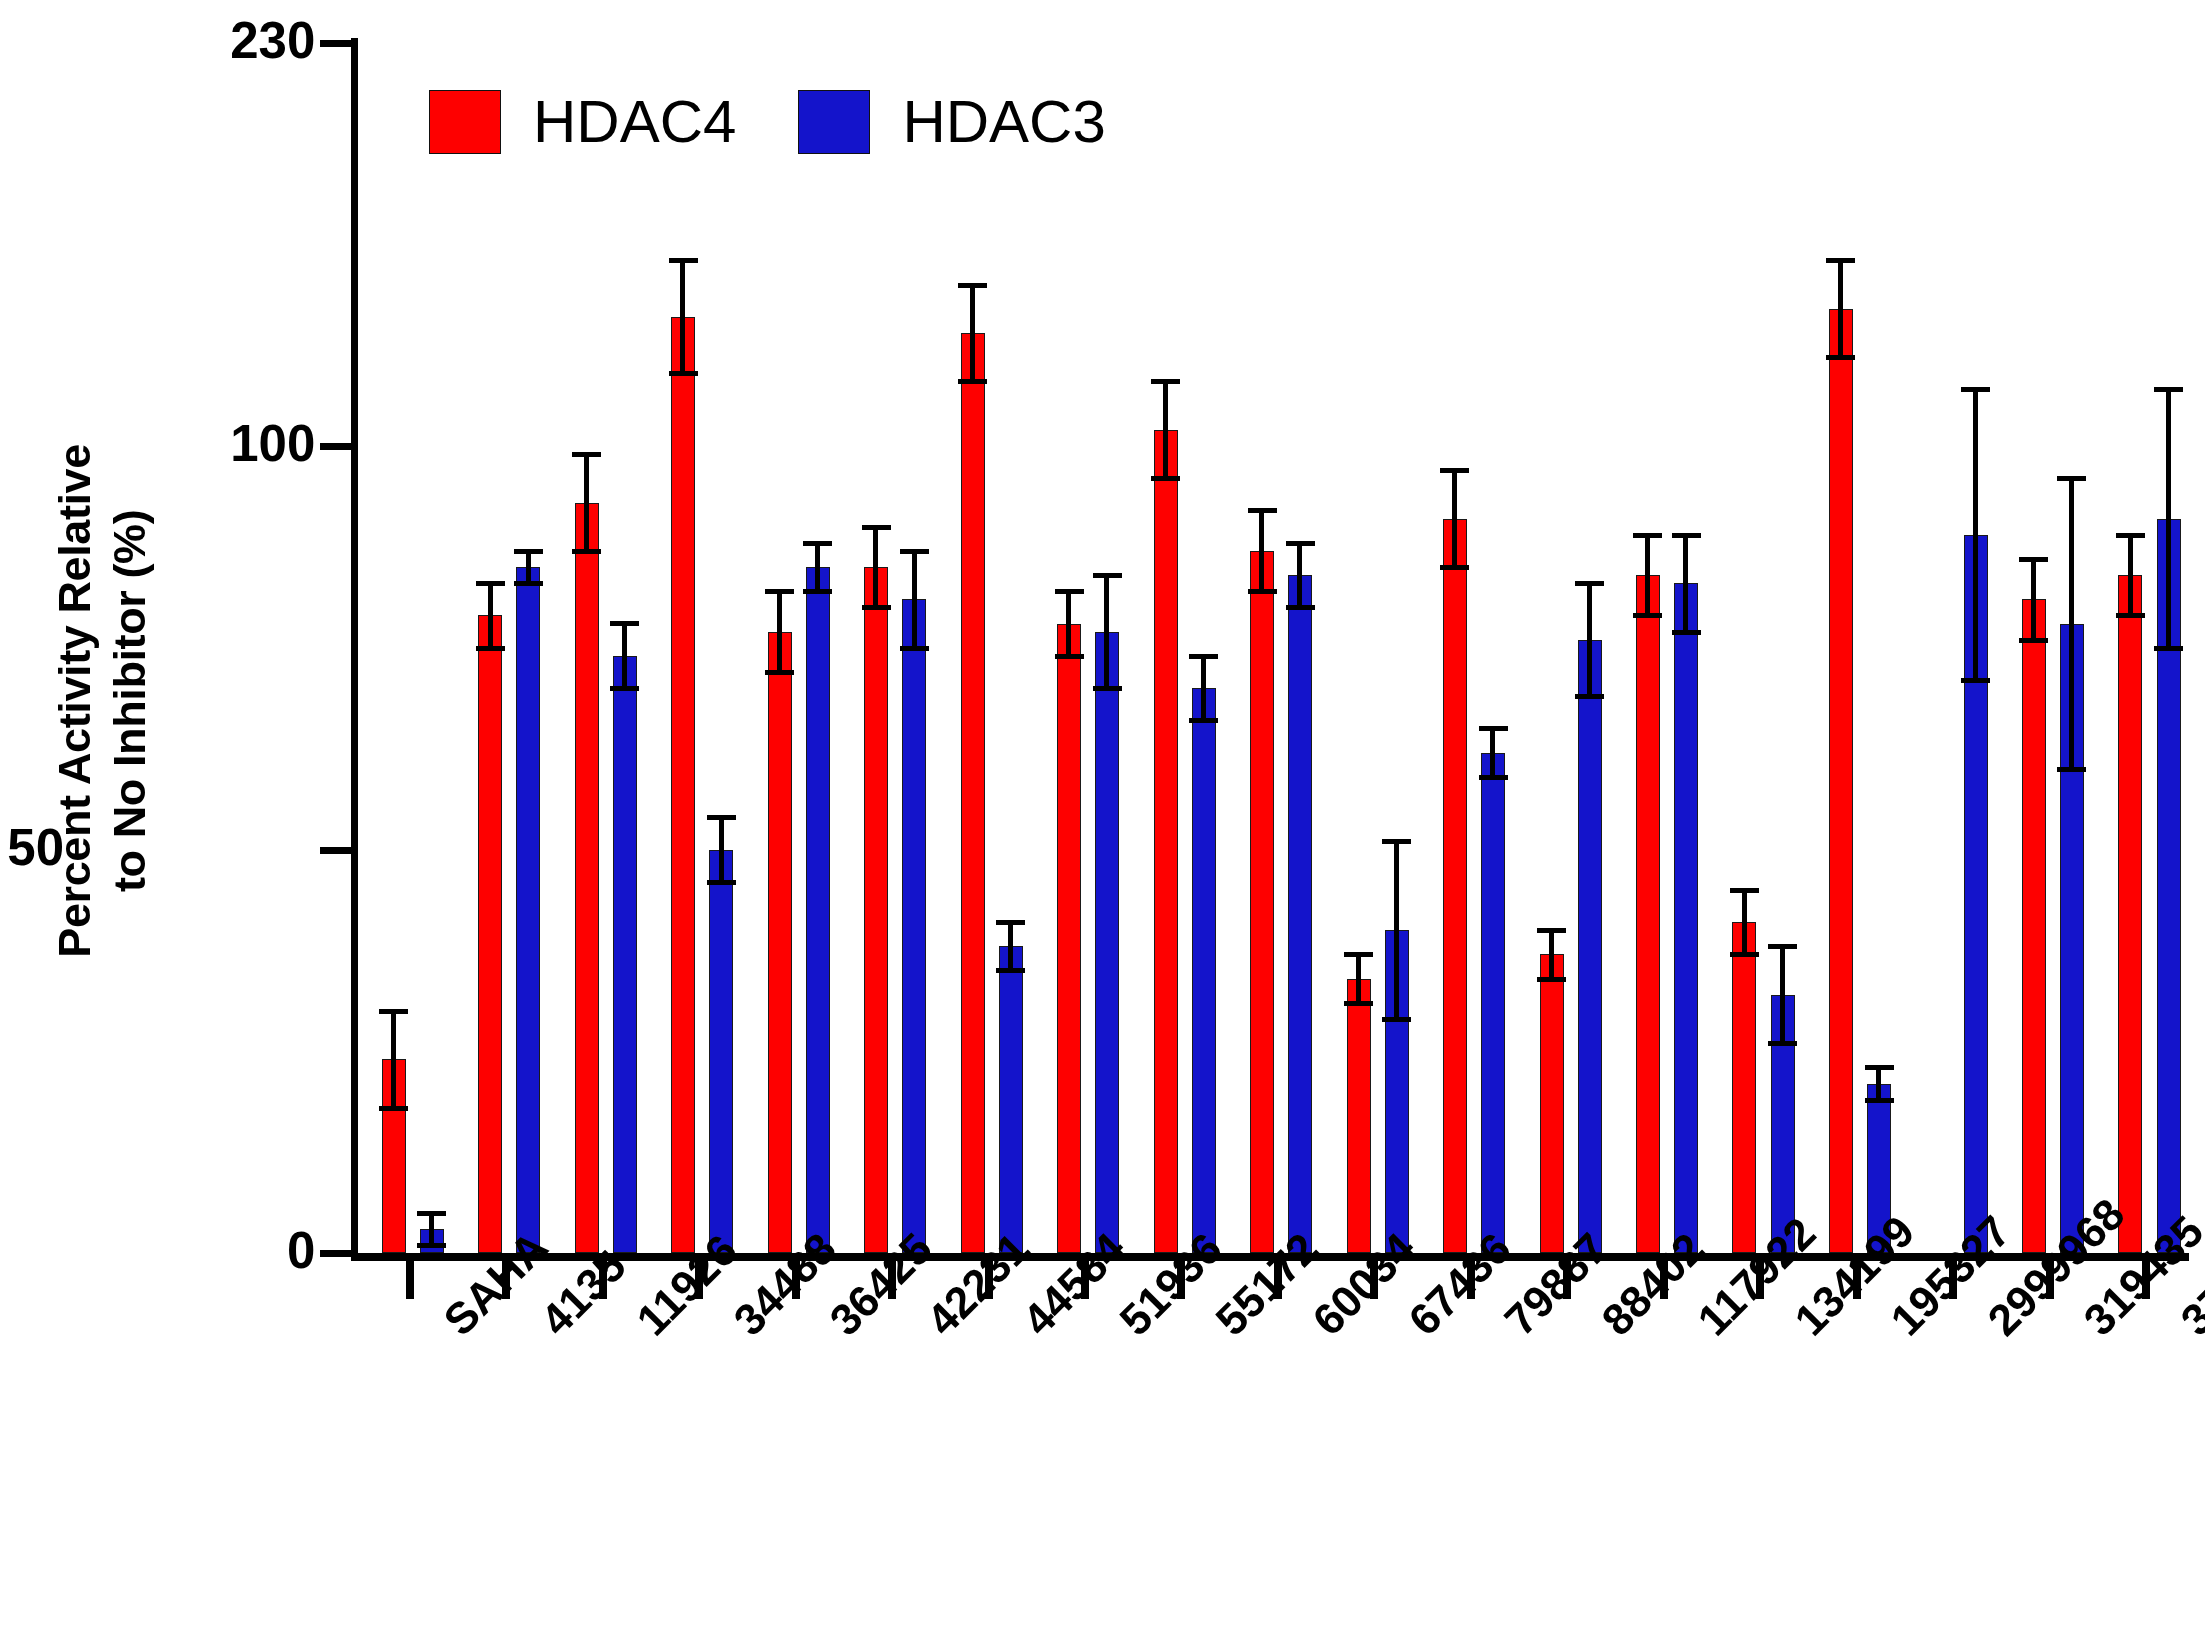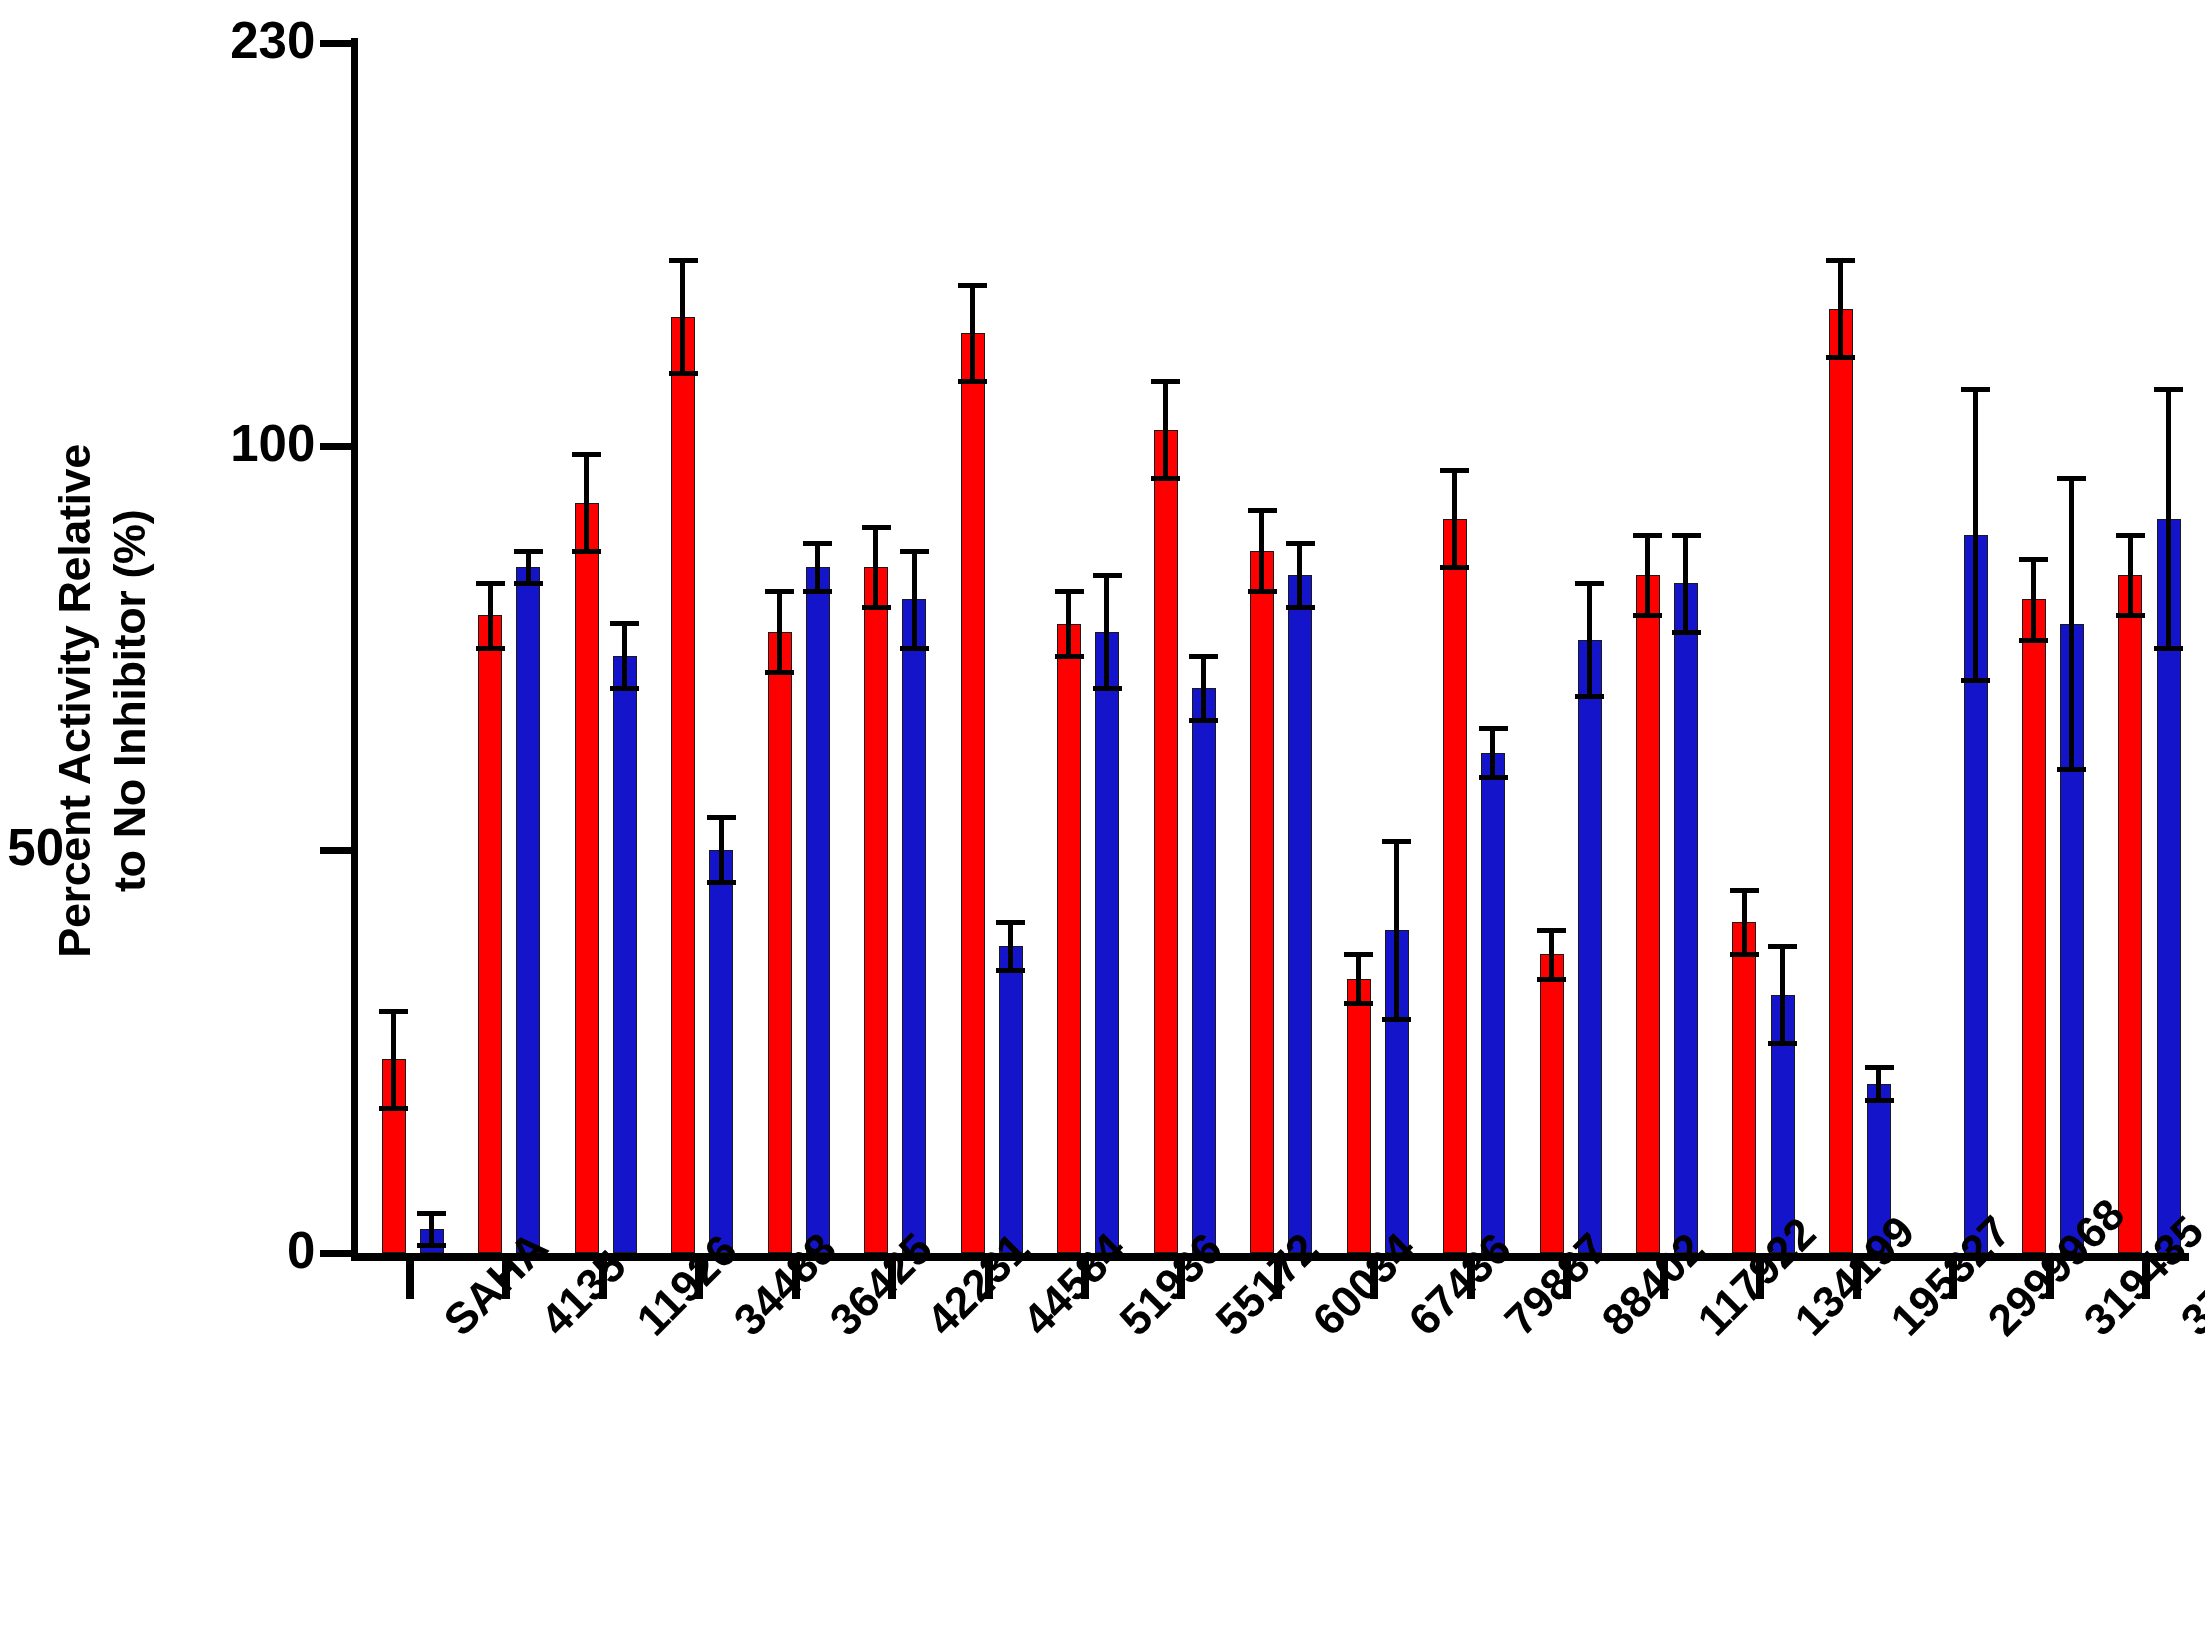--- a/index.html
+++ b/index.html
@@ -258,16 +258,26 @@
       <div class="xtick" style="left: 1853px;"></div>
       <div class="xlab" style="left: 1881px; top: 1310px; width: 0px;">195327</div>
       <div class="xtick" style="left: 1949px;"></div>
       <div class="xlab" style="left: 1978px; top: 1310px; width: 0px;">2999968</div>
       <div class="xtick" style="left: 2046px;"></div>
       <div class="xlab" style="left: 2074px; top: 1310px; width: 0px;">319435</div>
       <div class="xtick" style="left: 2142px;"></div>
       <div class="xlab" style="left: 2171px; top: 1310px; width: 0px;">373535</div>
     </div>
 
+  <div id="legend">
+    <div class="legitem">
+      <span class="legswatch red"></span>
+      <span class="legtext">HDAC4</span>
+    </div>
+    <div class="legitem">
+      <span class="legswatch blue"></span>
+      <span class="legtext">HDAC3</span>
+    </div>
+  </div>
 
 
 </div>
 
 
 </body></html>

